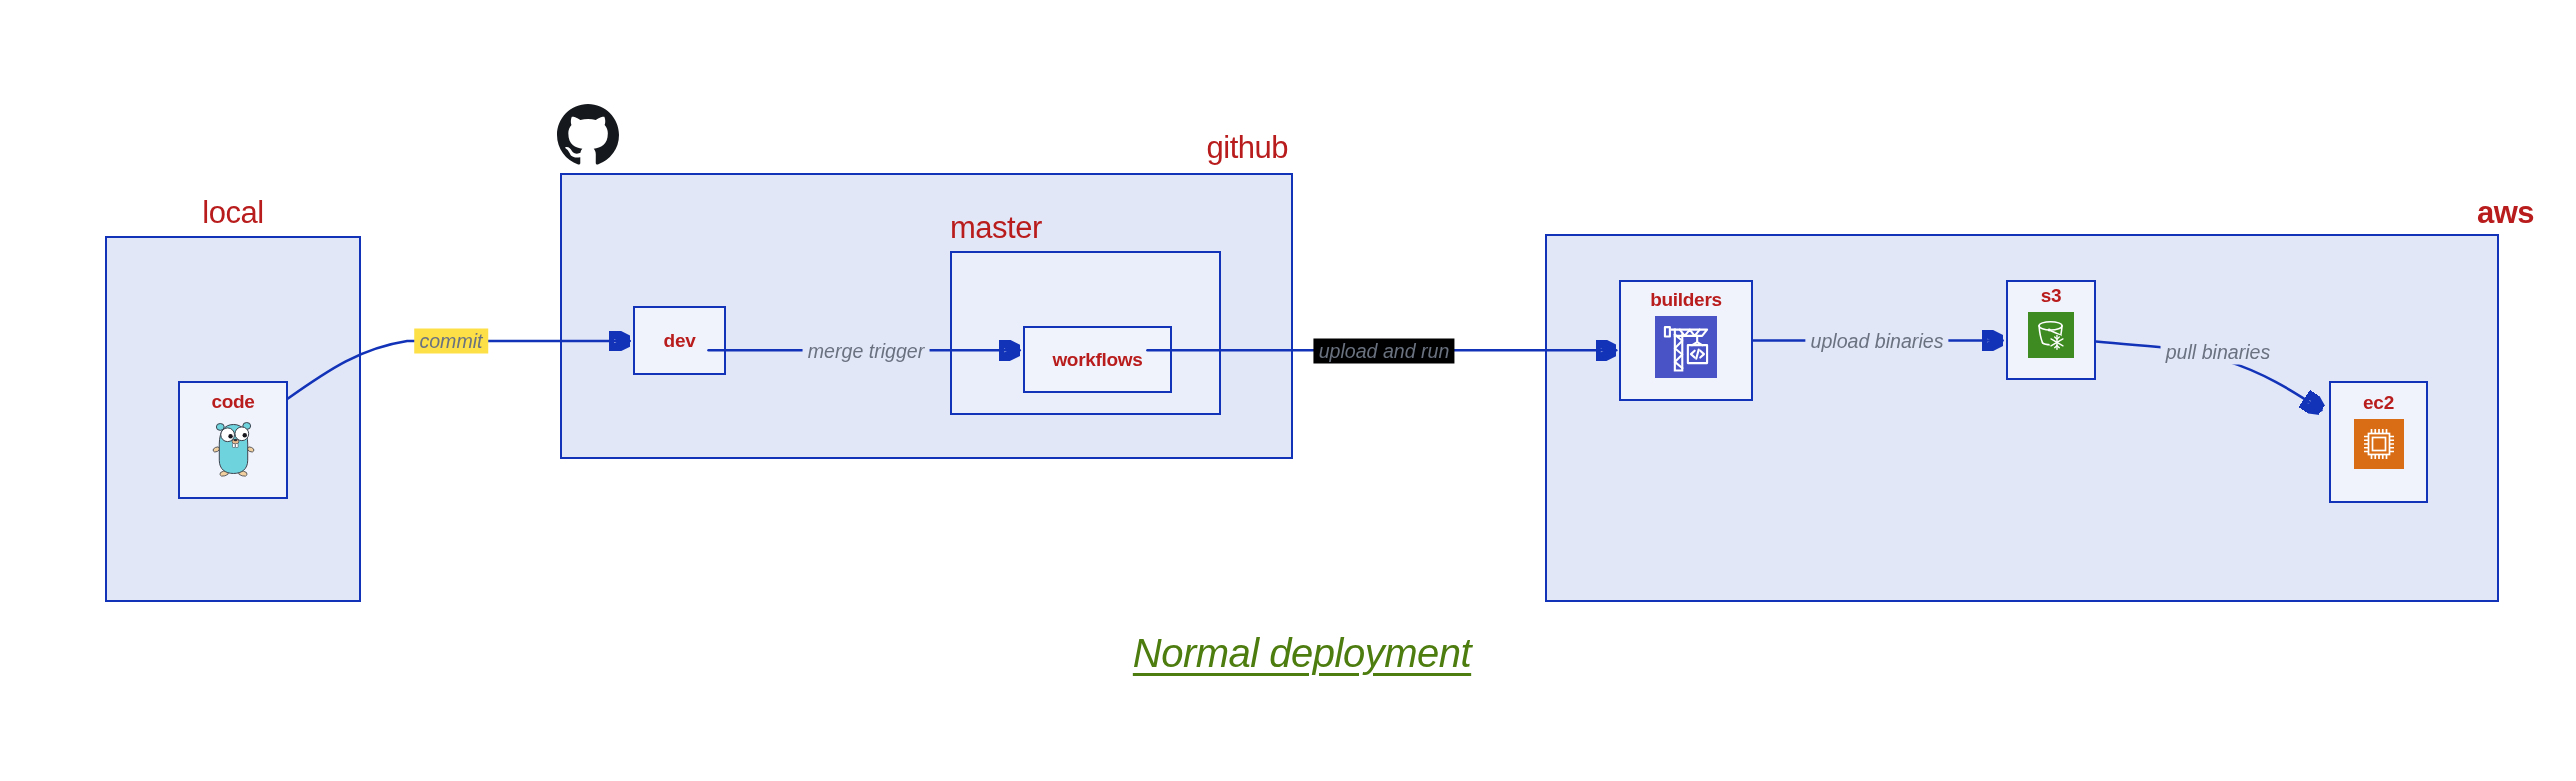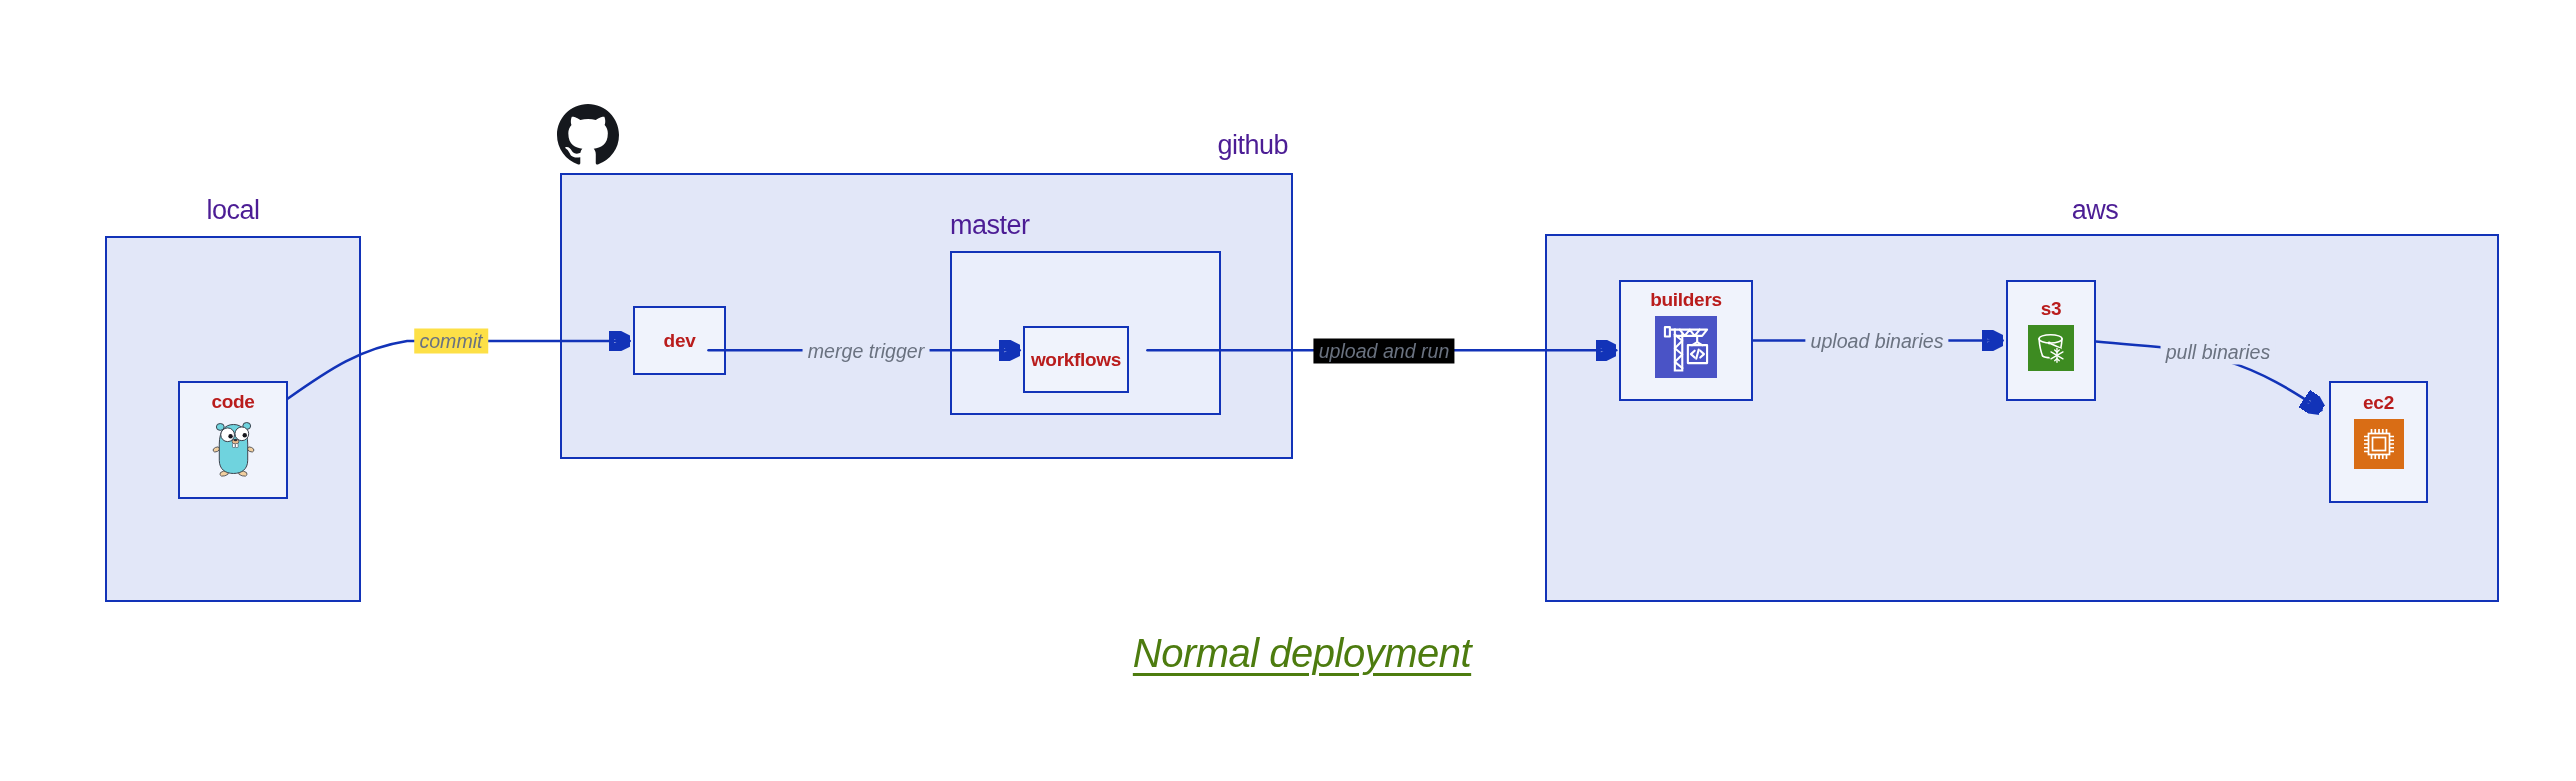--- a/index.html
+++ b/index.html
@@ -7,34 +7,34 @@
     position:relative;width:2604px;height:781px;background:#ffffff;overflow:hidden;
     font-family:"Liberation Sans", sans-serif;
   }
   
   .container{position:absolute;box-sizing:border-box;border:2.6px solid #1233b8;background:#e2e7f8;z-index:1;}
   .c-local   {left:105px;  top:236px; width:256px;  height:366px;}
   .c-github  {left:560px; top:173px; width:733px; height:286px;}
   .c-master  {left:950px; top:251px; width:271px;  height:164px; background:#eaeefb; z-index:2;}
   .c-aws     {left:1545px; top:234px; width:954px; height:368px;}
   
-  .ctitle{position:absolute;z-index:5;color:#4c1d95;font-size:27px;line-height:1.15;letter-spacing:-0.5px;}
+  .ctitle{position:absolute;z-index:5;color:#b91c1c;font-size:31px;line-height:1.15;letter-spacing:-0.5px;}
   .t-local  {left:105px;  top:195px; width:256px;  text-align:center;}
   .t-github {left:560px; top:130px; width:728px; text-align:right;}
   .t-master {left:950px; top:210px; width:271px;  text-align:left;}
-  .t-aws    {left:1618px; top:195px; width:954px; text-align:center;}
+  .t-aws    {left:1580px; top:195px; width:954px; text-align:right;font-weight:bold;}
   
   .node{position:absolute;box-sizing:border-box;border:2.6px solid #1233b8;background:#f0f3fc;z-index:3;
         display:flex;flex-direction:column;align-items:center;}
   .node-label{font-weight:bold;font-size:19px;color:#b91c1c;letter-spacing:-0.3px;}
   .n-code      {left:178px;  top:381px; width:110px; height:118px; padding-top:8.2px;}
   .n-dev       {left:633px; top:306px; width:93px; height:69px; justify-content:center;}
-  .n-workflows {left:1023px; top:326px; width:106px; height:67px; justify-content:center;}
+  .n-workflows {left:1023px; top:326px; width:149px; height:67px; justify-content:center;}
   .n-builders  {left:1619px; top:280px; width:134px; height:121px; padding-top:7.2px;}
-  .n-s3        {left:2006px; top:280px; width:90px; height:121px; padding-top:16px;}
+  .n-s3        {left:2006px; top:280px; width:90px; height:100px; padding-top:3px;}
   .n-ec2       {left:2329px; top:381px; width:99px; height:122px; padding-top:9px;}
   .node .icon{margin-top:5.2px;}
   
   .gh-logo{position:absolute;left:557px;top:104px;z-index:4;}
   
   .edges{position:absolute;left:0;top:0;z-index:6;pointer-events:none;}
   .edges path{stroke:#1233b8;stroke-width:5;fill:none;stroke-linecap:round;}
   
   .elabel{position:absolute;z-index:7;transform:translate(-50%,-50%);white-space:nowrap;
           font-style:italic;font-size:19.6px;color:#6a7280;padding:1px 5.2px;}

